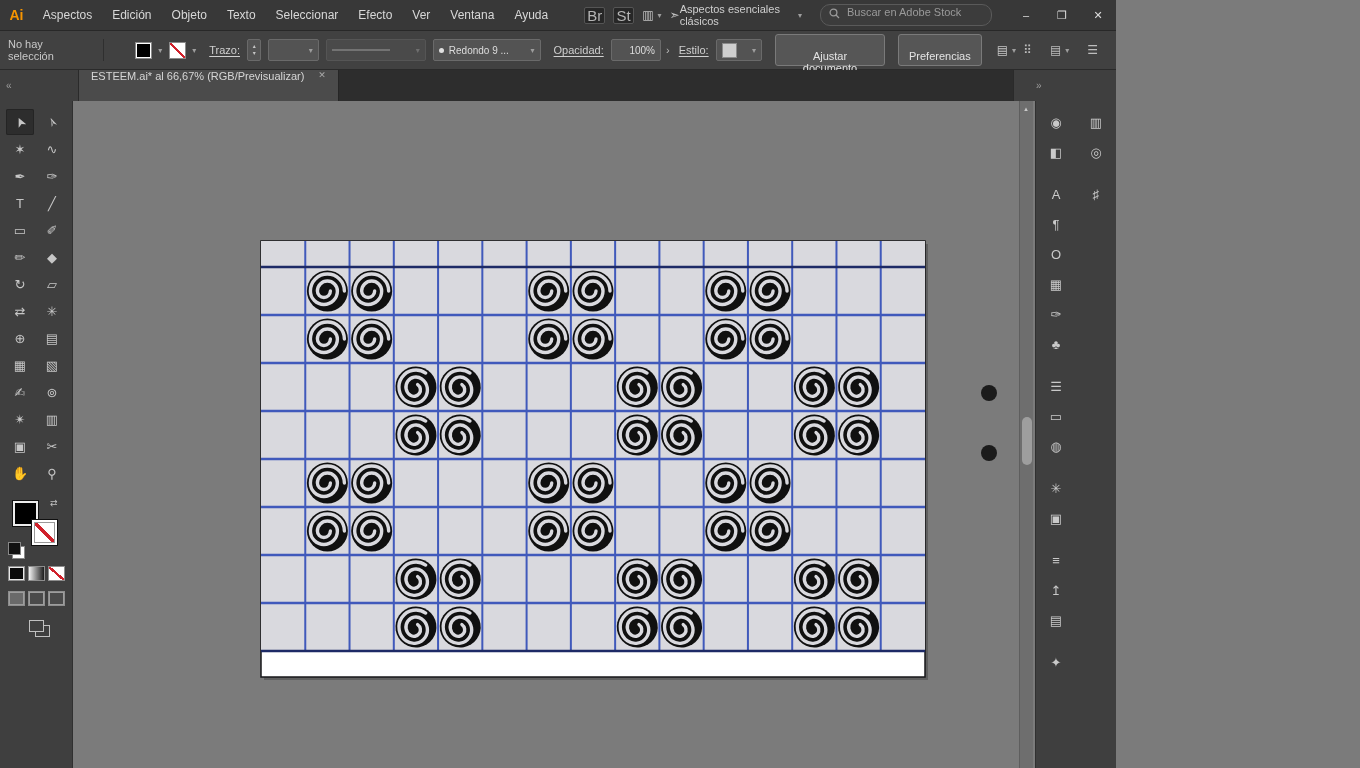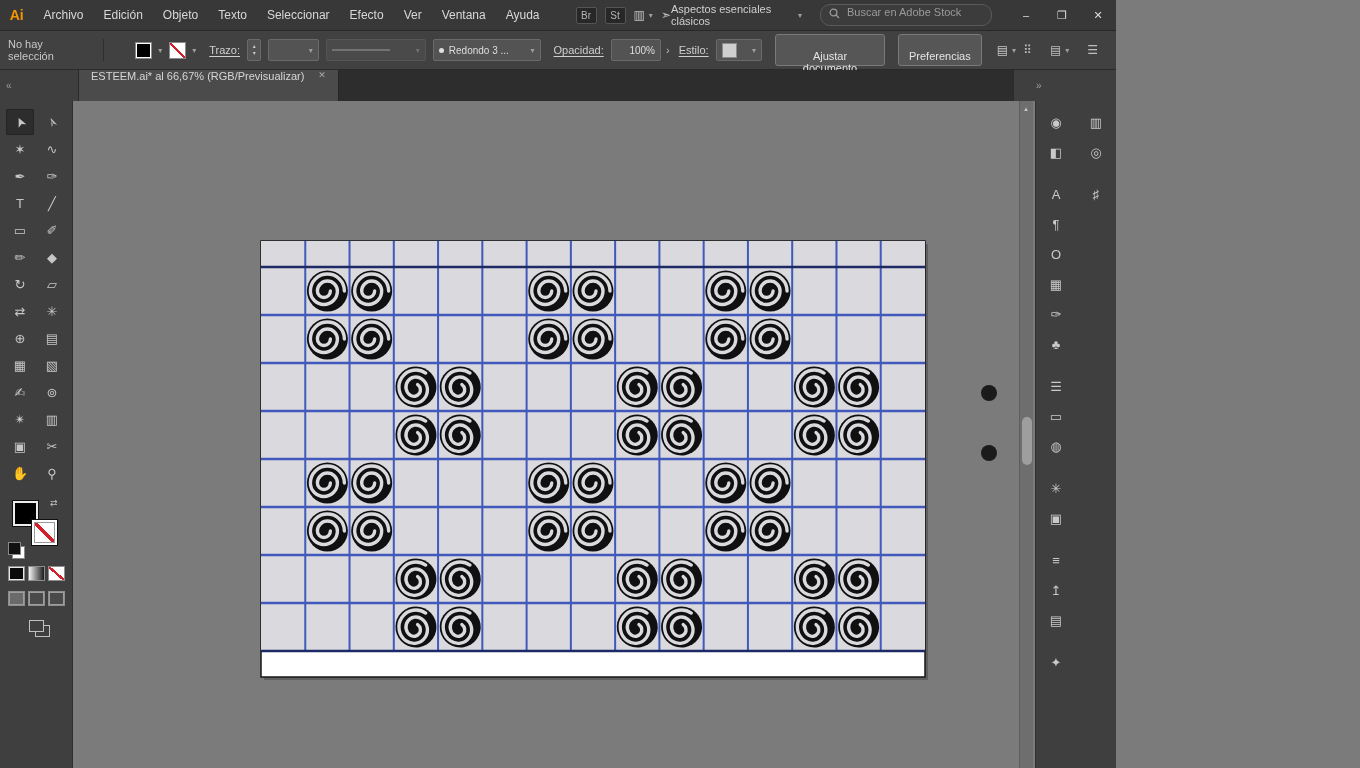--- a/index.html
+++ b/index.html
@@ -11,21 +11,21 @@
   }
   #app{width:1116px;height:768px;display:flex;flex-direction:column;}
 
   
   .menubar{height:30px;background:#383838;border-bottom:1px solid #282828;display:flex;align-items:center;flex:0 0 30px;}
   .logo{width:36px;text-align:center;font-weight:bold;font-size:14px;color:#f79500;cursor:default;}
   #menu-list{display:flex;align-items:center;}
   .menu-item{font-size:12px;color:#d8d8d8;padding:0 10px;line-height:30px;cursor:default;}
   #quick-icons{display:flex;align-items:center;gap:8px;margin-left:26px;}
   .qbox{display:inline-block;width:19px;height:15px;background:#272727;border:1px solid #555;color:#b5b5b5;
-        font-size:10px;line-height:15px;text-align:center;border-radius:2px;}
+        font-size:15px;line-height:15px;text-align:center;border-radius:2px;}
   .qglyph{font-size:12px;color:#c2c2c2;display:inline-flex;align-items:center;}
   .chev{font-size:8px;color:#9d9d9d;margin-left:4px;}
   .mb-right{margin-left:auto;display:flex;align-items:center;}
   .workspace{display:flex;align-items:center;font-size:11px;color:#cfcfcf;margin-right:18px;}
   .searchbox{display:flex;align-items:flex-start;width:168px;height:20px;background:#3c3c3c;border:1px solid #5a5a5a;
              border-radius:10px;padding:0 8px;margin-right:16px;}
   .searchbox svg{flex:0 0 auto;}
   .searchbox input{background:transparent;border:none;outline:none;color:#cccccc;font-size:11px;width:134px;margin-left:5px;
                    font-family:"Liberation Sans","DejaVu Sans",sans-serif;}
   .searchbox input::placeholder{color:#9a9a9a;}
@@ -124,21 +124,21 @@
   .dock-gap{height:12px;flex:0 0 12px;}
 </style>
 </head>
 <body>
 
 <div id="app">
 
   <header class="menubar">
     <div class="logo">Ai</div>
     <nav id="menu-list">
-        <span class="menu-item">Archivo</span>
+        <span class="menu-item">Aspectos</span>
         <span class="menu-item">Edición</span>
         <span class="menu-item">Objeto</span>
         <span class="menu-item">Texto</span>
         <span class="menu-item">Seleccionar</span>
         <span class="menu-item">Efecto</span>
         <span class="menu-item">Ver</span>
         <span class="menu-item">Ventana</span>
         <span class="menu-item">Ayuda</span>
       </nav>
     <div id="quick-icons">
@@ -187,21 +187,21 @@
     </div>
     <div class="dd small">
       <span class="chev">▾</span>
     </div>
     <div class="dd profile">
       <span class="pline"></span>
       <span class="chev">▾</span>
     </div>
     <div class="dd brush">
       <span class="bdot"></span>
-      <span>Redondo 3 ...</span>
+      <span>Redondo 9 ...</span>
       <span class="chev">▾</span>
     </div>
     <span class="link-label">Opacidad:</span>
     <div class="dd opacity">
       <span>100%</span>
     </div>
     <span class="chev-right">›</span>
     <span class="plain-label">Estilo:</span>
     <div class="dd style">
       <span class="style-sw"></span>

